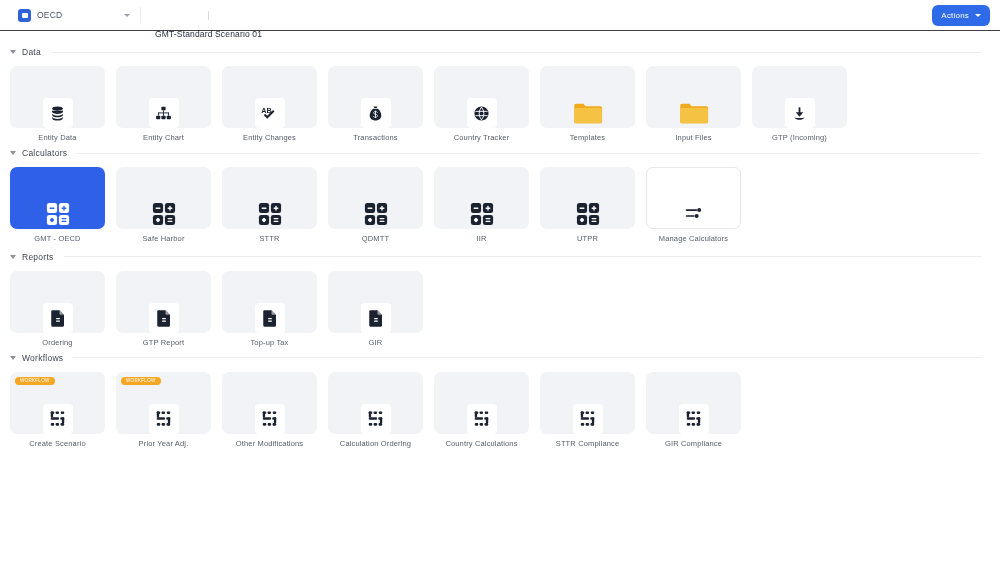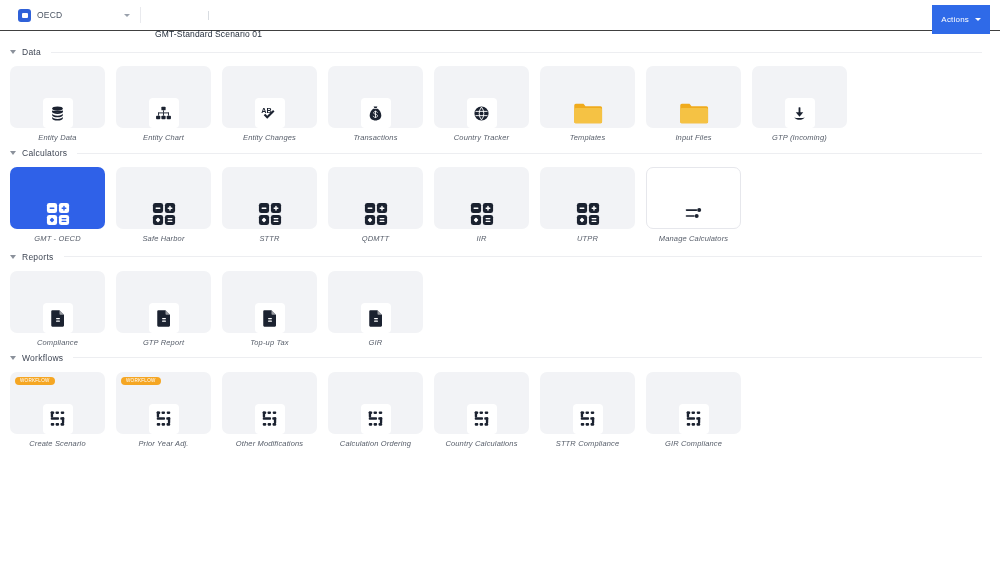--- a/index.html
+++ b/index.html
@@ -68,25 +68,25 @@
     letter-spacing: .15px;
     white-space: nowrap;
   }
   .crumb.link { cursor: pointer; }
   .crumb.current { color: #1f2937; }
   .crumb-divider { color: #c9ced6; font-size: 8.5px; }
 
   .actions-btn {
     position: absolute;
     right: 10px; top: 5px;
-    height: 29px;
+    height: 21px;
     padding: 0 9px;
     background: #2f6ae8;
     border: none;
-    border-radius: 0;
+    border-radius: 6px;
     color: #ffffff;
     font-size: 8px;
     font-family: inherit;
     letter-spacing: .2px;
     display: flex;
     align-items: center;
     gap: 6px;
     cursor: pointer;
   }
   .actions-btn .caret {
@@ -162,21 +162,20 @@
   .tile-label {
     margin-top: 6px;
     text-align: center;
     font-size: 7.5px;
     color: #565d69;
     letter-spacing: .15px;
     line-height: 1.1;
     white-space: nowrap;
     overflow: hidden;
     text-overflow: ellipsis;
-    font-style: italic;
   }
 
   .badge {
     position: absolute;
     left: 5px; top: 5px;
     background: #f5a623;
     color: #ffffff;
     font-size: 4.6px;
     letter-spacing: .25px;
     padding: 2px 5px;
@@ -472,21 +471,21 @@
           <div class="tile-card">
             <span class="icon-plate">
               <svg width="16" height="18" viewBox="0 0 20 24" fill="#1b2230">
         <path d="M2 1.5h10L18 7.5V22a1.5 1.5 0 01-1.5 1.5h-14A1.5 1.5 0 011 22V3A1.5 1.5 0 012.5 1.5z"></path>
         <path d="M12 1.5L18 7.5h-5a1 1 0 01-1-1z" fill="#ffffff" opacity=".55"></path>
         <rect x="7.4" y="12" width="5.2" height="1.5" rx=".7" fill="#ffffff"></rect>
         <rect x="7.4" y="15.4" width="5.2" height="1.5" rx=".7" fill="#ffffff"></rect>
       </svg>
             </span>
           </div>
-          <div class="tile-label">Compliance</div>
+          <div class="tile-label">Ordering</div>
         </div>
         <div class="tile">
           <div class="tile-card">
             <span class="icon-plate">
               <svg width="16" height="18" viewBox="0 0 20 24" fill="#1b2230">
         <path d="M2 1.5h10L18 7.5V22a1.5 1.5 0 01-1.5 1.5h-14A1.5 1.5 0 011 22V3A1.5 1.5 0 012.5 1.5z"></path>
         <path d="M12 1.5L18 7.5h-5a1 1 0 01-1-1z" fill="#ffffff" opacity=".55"></path>
         <rect x="7.4" y="12" width="5.2" height="1.5" rx=".7" fill="#ffffff"></rect>
         <rect x="7.4" y="15.4" width="5.2" height="1.5" rx=".7" fill="#ffffff"></rect>
       </svg>

